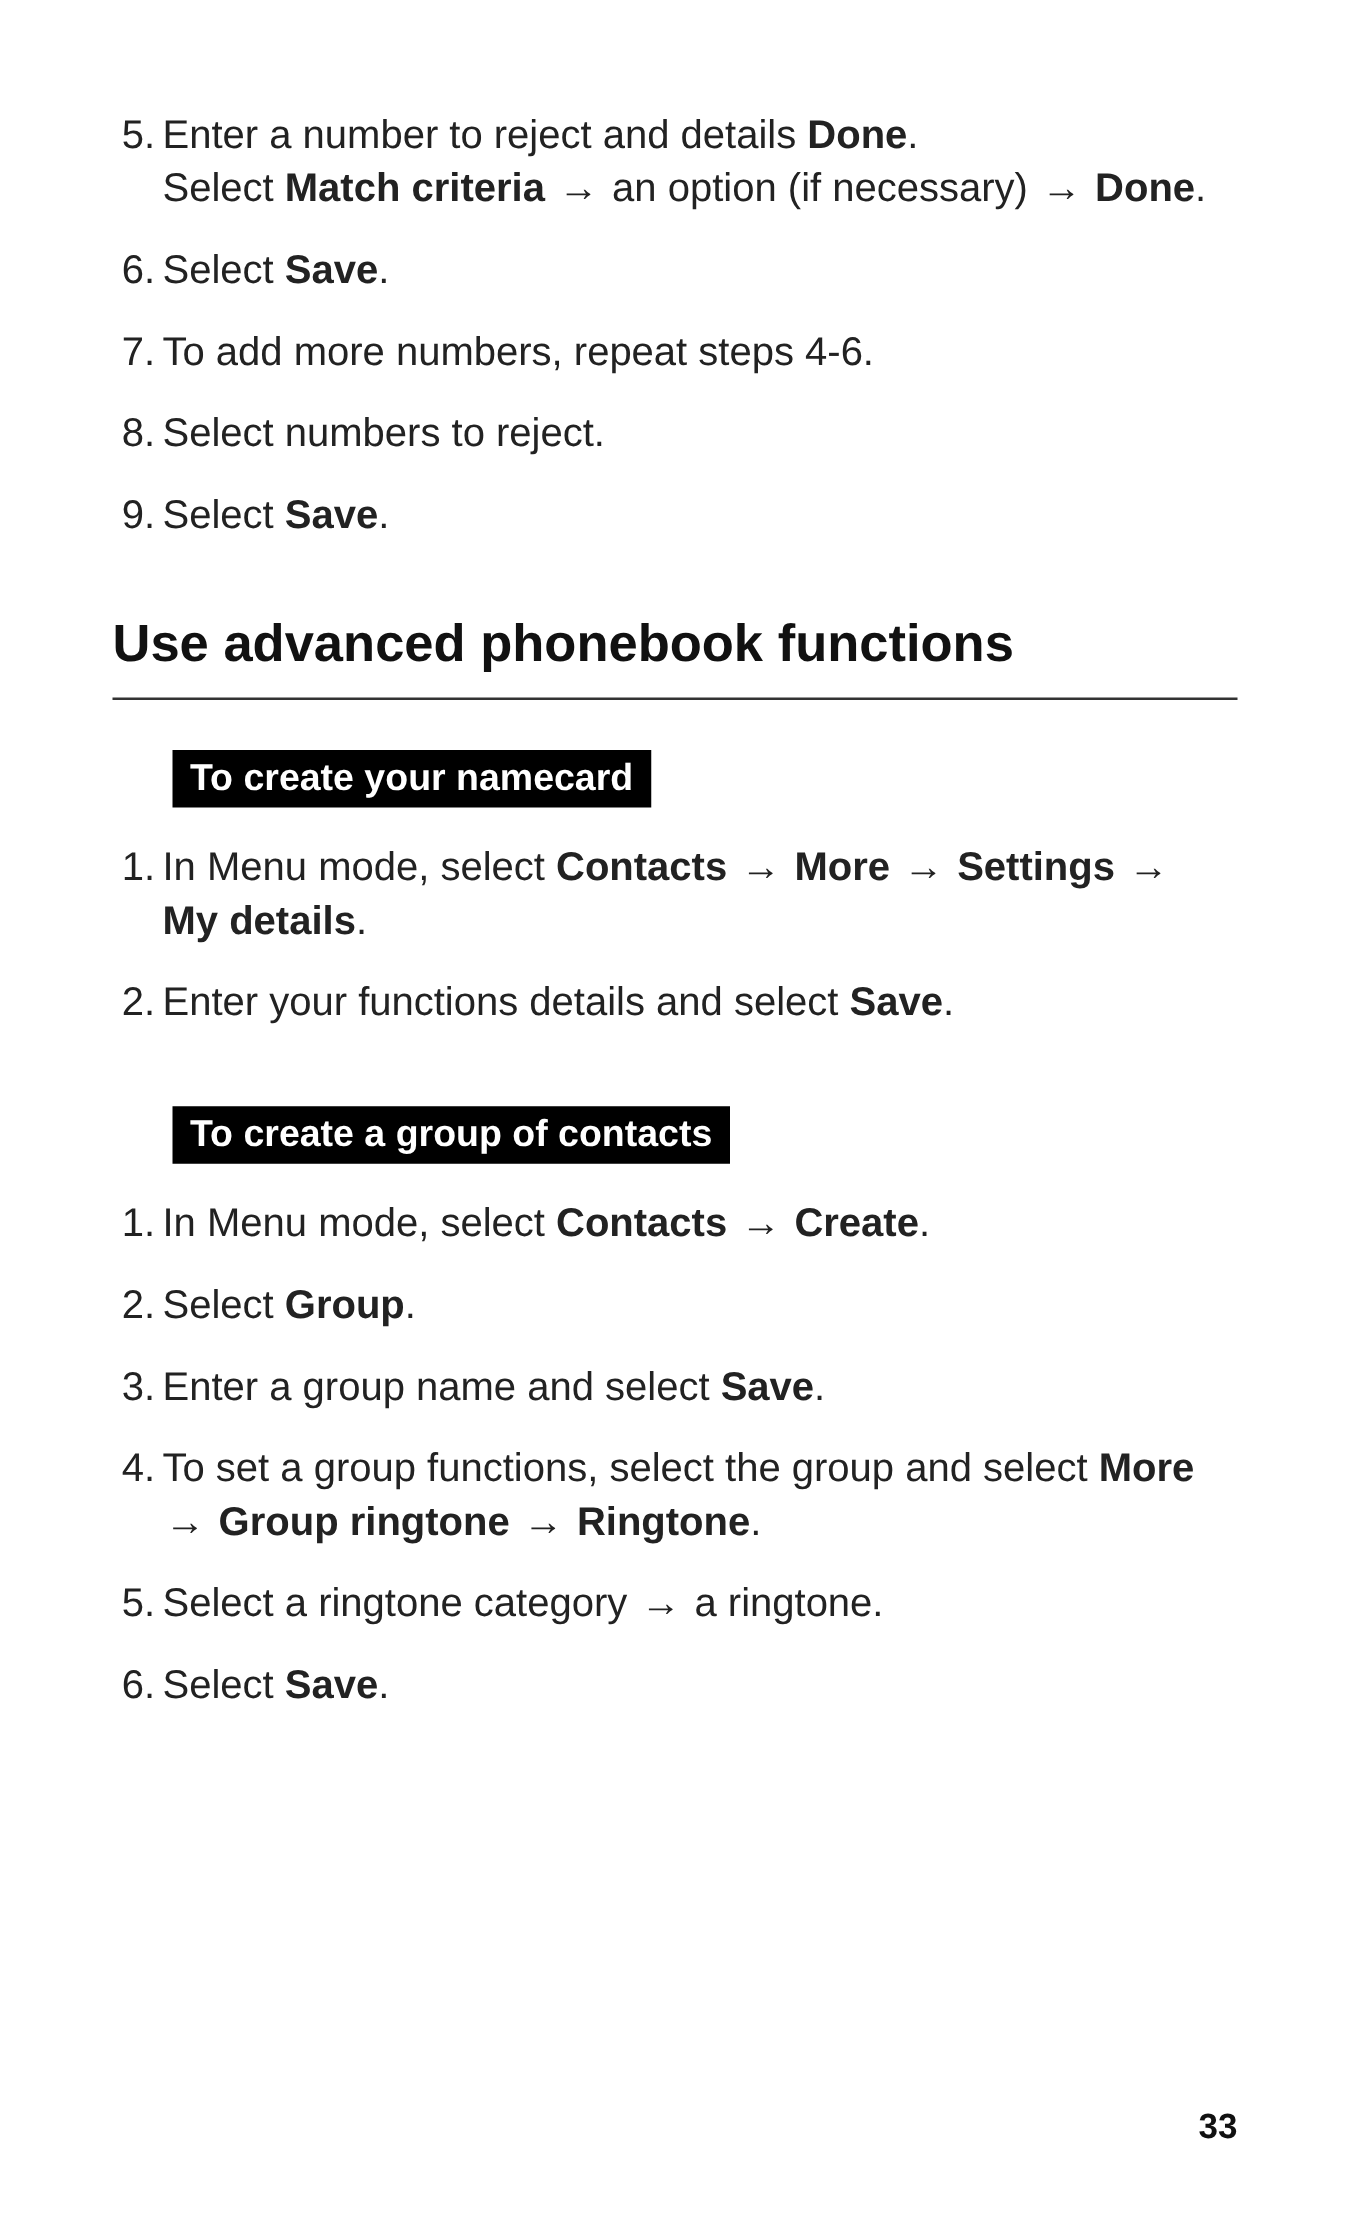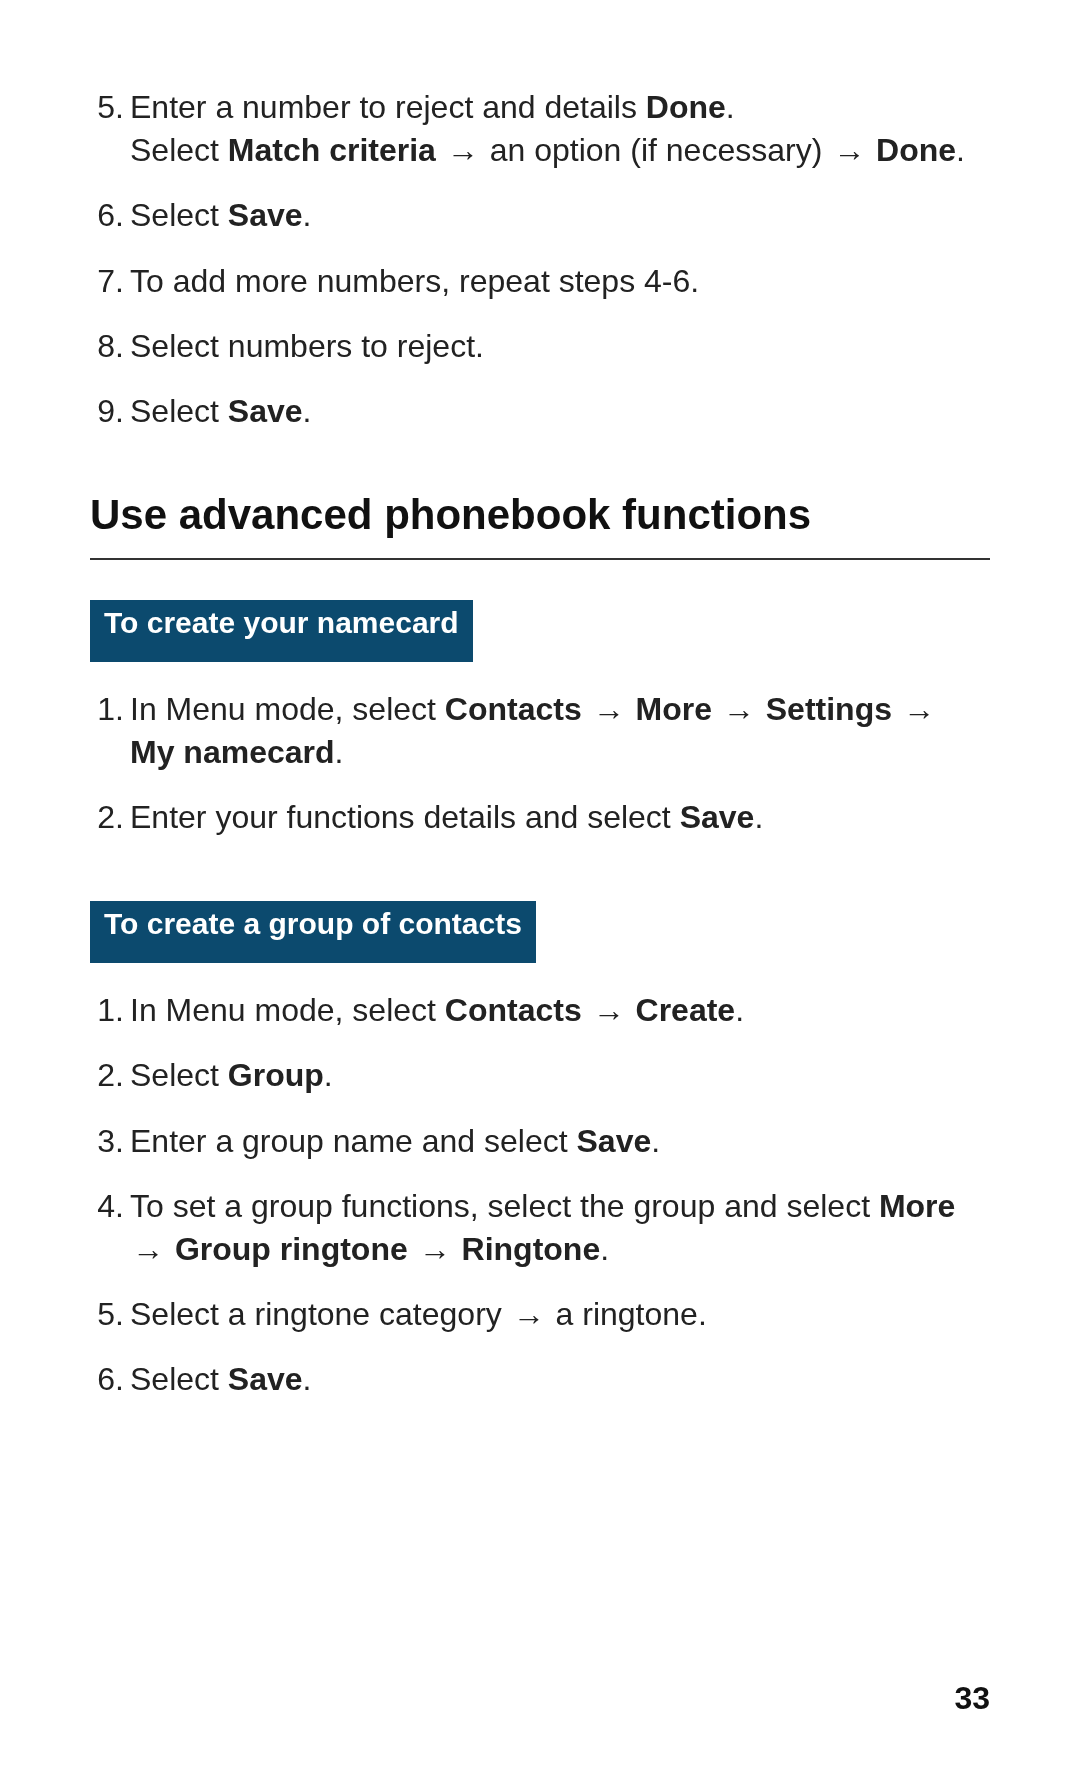--- a/index.html
+++ b/index.html
@@ -31,35 +31,36 @@
     font-size: 42px;
     font-weight: bold;
     color: #111;
     margin-top: 56px;
     padding-bottom: 16px;
     border-bottom: 2px solid #333;
     line-height: 1.25;
   }
   .subhead {
     display: inline-block;
-    background: #0c4a6e;
+    background: #000000;
     color: #fff;
     font-weight: bold;
     font-size: 30px;
-    padding: 6px 14px 22px 14px;
+    padding: 6px 14px 6px 14px;
     margin-top: 40px;
     margin-bottom: 26px;
+    margin-left: 48px;
   }
   .arrow { padding: 0 2px; }
   .page-num {
     position: absolute;
     bottom: 54px;
     right: 90px;
     font-weight: bold;
-    font-size: 32px;
+    font-size: 28px;
     color: #111;
   }
 </style>
 </head>
 <body>
 
 
 
 
 <ol class="ol-block">
@@ -93,21 +94,21 @@
 </ol>
 
 <h2 class="section">Use advanced phonebook functions</h2>
 
 <div class="subhead">To create your namecard</div>
 
 <ol class="ol-block">
   <li>
     <span class="num">1.</span>
     <span class="txt">
-      <span>In Menu mode, select </span><b>Contacts</b><span> </span><span class="arrow">→</span> <b>More</b><span> </span><span class="arrow">→</span> <b>Settings</b><span> </span><span class="arrow">→</span> <b>My namecard</b><span>.</span>
+      <span>In Menu mode, select </span><b>Contacts</b><span> </span><span class="arrow">→</span> <b>More</b><span> </span><span class="arrow">→</span> <b>Settings</b><span> </span><span class="arrow">→</span> <b>My details</b><span>.</span>
     </span>
   </li>
   <li>
     <span class="num">2.</span>
     <span class="txt">
       <span>Enter your functions details and select </span><b>Save</b><span>.</span>
     </span>
   </li>
 </ol>
 

